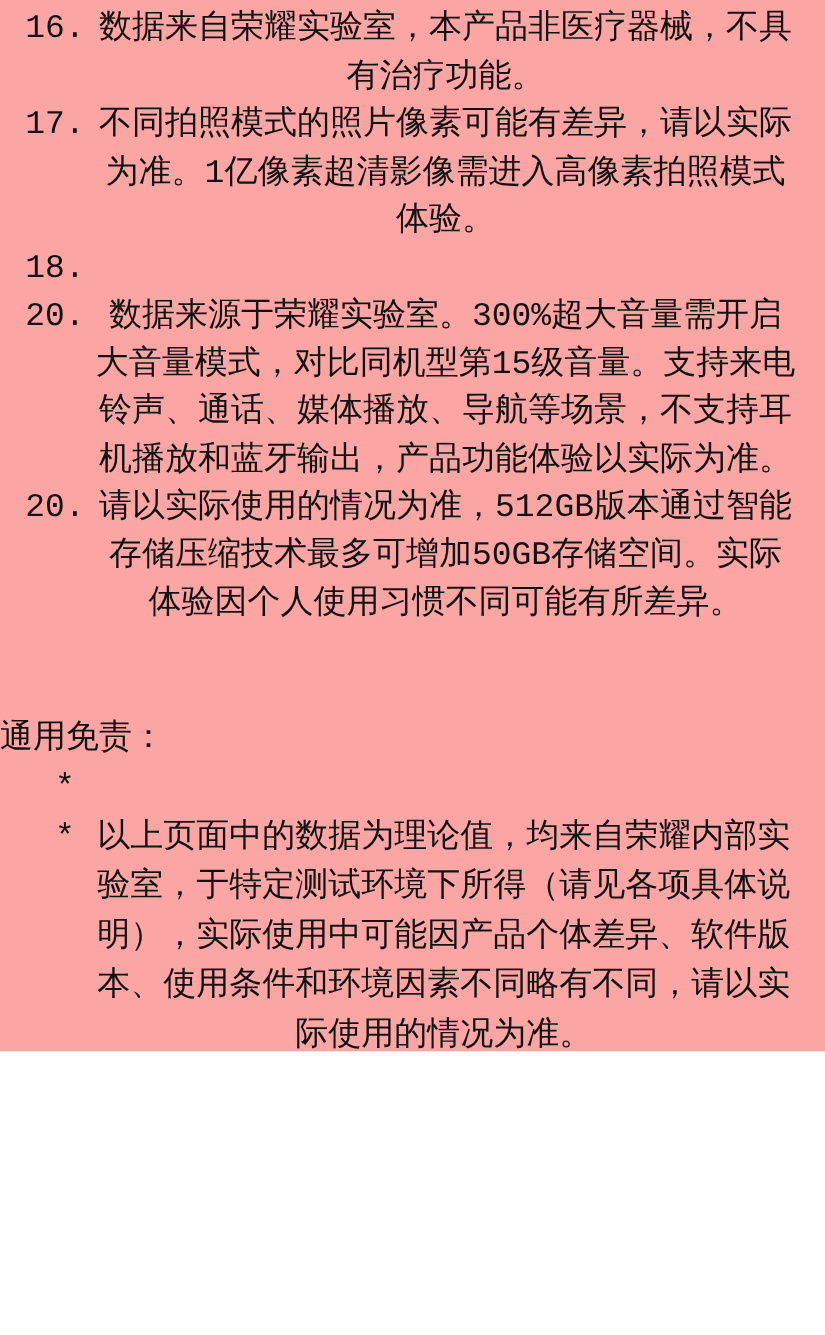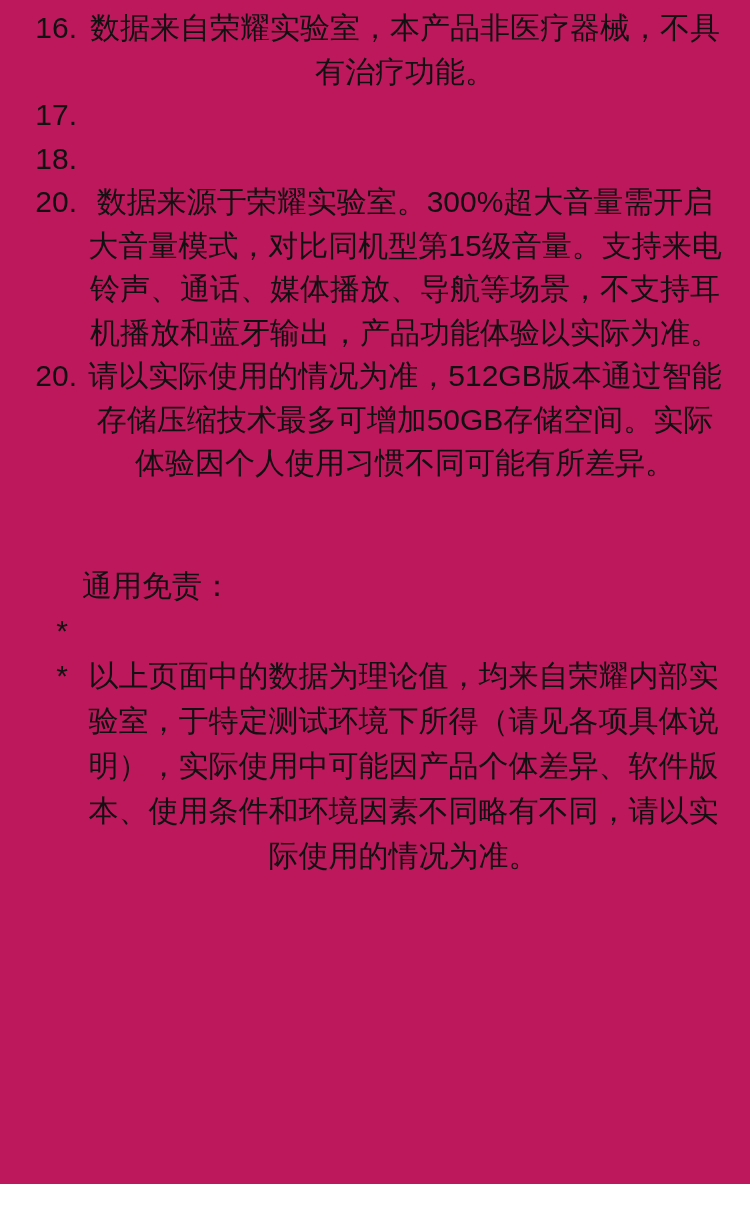--- a/index.html
+++ b/index.html
@@ -2,29 +2,29 @@
 <html><head>
 <meta charset="utf-8">
 <style>
   html, body {
     margin: 0;
     padding: 0;
     background: #ffffff;
   }
   .page {
     width: 750px;
-    height: 1184px;
+    height: 956px;
     overflow: hidden;
     box-sizing: border-box;
     padding: 6px 25px 0 0;
-    font-family: Liberation Sans, sans-serif;
+    font-family: Liberation Mono, monospace;
     font-size: 30px;
     line-height: 43.5px;
     color: #111111;
-    background: #be185d;
+    background: #fca5a5;
   }
   ol.footnotes {
     list-style: none;
     margin: 0;
     padding: 0;
   }
   .row {
     display: flex;
     align-items: flex-start;
   }
@@ -39,39 +39,39 @@
     min-width: 0;
     text-align: center;
     word-break: normal;
     overflow-wrap: break-word;
   }
   .general {
     margin-top: 78px;
     line-height: 45px;
   }
   .general-title {
-    padding-left: 82px;
   }
   .bullet .gutter {
     flex: 0 0 82px;
     padding-right: 14px;
   }
 </style>
 </head>
 <body>
 
 <div class="page">
 
   <ol class="footnotes">
     <li class="row">
       <span class="gutter">16.</span>
       <span class="txt">数据来自荣耀实验室，本产品非医疗器械，不具有治疗功能。</span>
     </li>
     <li class="row">
       <span class="gutter">17.</span>
+      <span class="txt">不同拍照模式的照片像素可能有差异，请以实际为准。1亿像素超清影像需进入高像素拍照模式体验。</span>
     </li>
     <li class="row">
       <span class="gutter">18.</span>
     </li>
     <li class="row">
       <span class="gutter">20.</span>
       <span class="txt">数据来源于荣耀实验室。300%超大音量需开启大音量模式，对比同机型第15级音量。支持来电铃声、通话、媒体播放、导航等场景，不支持耳机播放和蓝牙输出，产品功能体验以实际为准。</span>
     </li>
     <li class="row">
       <span class="gutter">20.</span>

